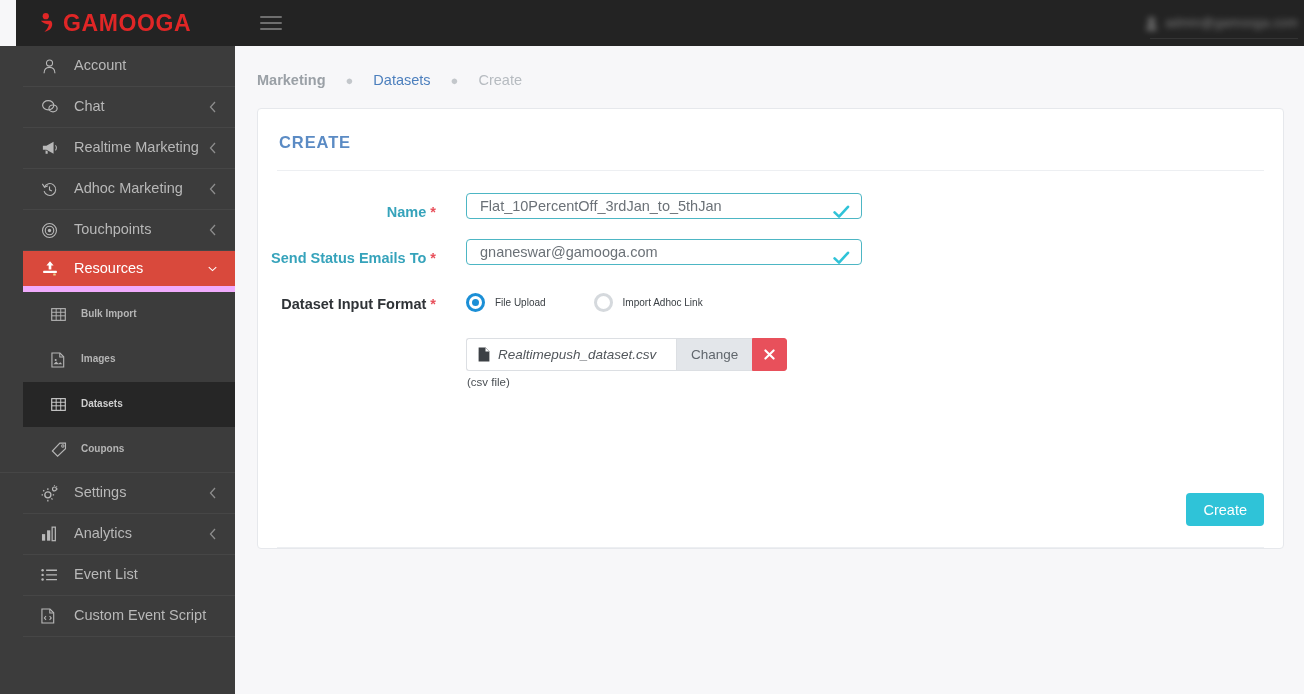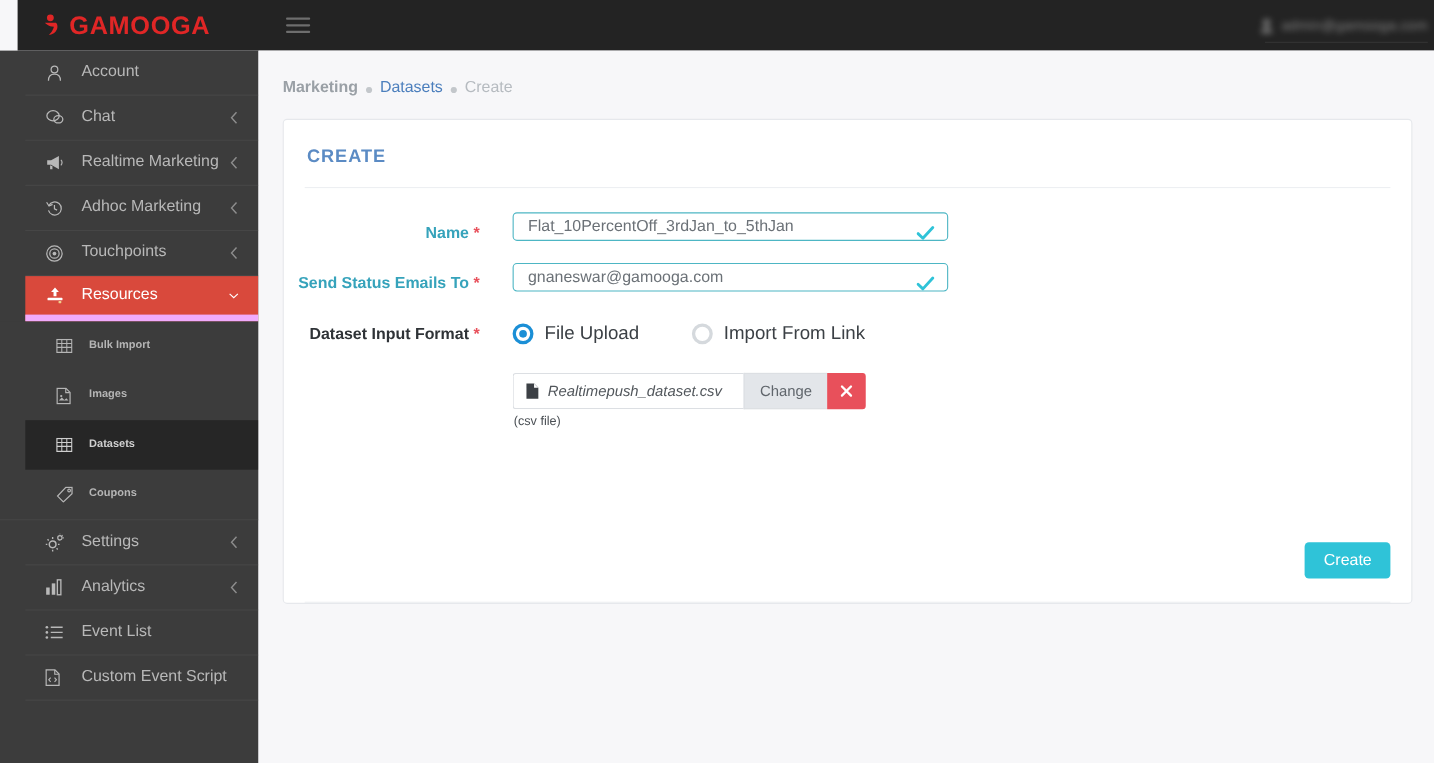--- a/index.html
+++ b/index.html
@@ -106,21 +106,21 @@
   
   .main {
     position: absolute; top: 46px; left: 235px;
     width: 1069px; height: 648px;
     background: #f7f7f9;
   }
   .breadcrumb {
     display: flex; align-items: center;
     padding: 26px 0 0 22px;
     font-size: 14.5px;
-    gap: 6px;
+    gap: 20px;
   }
   .bc-strong { color: #9aa0a6; font-weight: bold; }
   .bc-link { color: #4c7fbd; cursor: pointer; }
   .bc-plain { color: #b6bbc0; }
   .bc-dot { color: #c3c7cb; font-size: 13px; line-height: 1; }
 
   .card {
     position: absolute; top: 62px; left: 22px;
     width: 1027px; height: 441px;
     background: #ffffff;
@@ -174,21 +174,21 @@
   .radio-opt { display: flex; align-items: center; cursor: pointer; }
   .radio-opt + .radio-opt { margin-left: 48px; }
   .radio-dot {
     width: 19px; height: 19px; border-radius: 50%;
     border: 3px solid #1b8fd6; background: #fff;
     display: flex; align-items: center; justify-content: center;
     flex: 0 0 auto;
   }
   .radio-dot i { width: 7px; height: 7px; border-radius: 50%; background: #1b8fd6; display: block; }
   .radio-dot.off { border: 3px solid #d5d9dd; }
-  .radio-text { margin-left: 10px; font-size: 17px; color: #3b4045; }
+  .radio-text { margin-left: 10px; font-size: 10px; color: #3b4045; }
 
   .file-row { display: flex; align-items: stretch; margin-top: 26px; }
   .file-name-box {
     height: 33px; min-width: 210px;
     border: 1px solid #dcdfe3;
     border-right: none;
     border-radius: 3px 0 0 3px;
     background: #fff;
     display: flex; align-items: center;
     padding: 0 10px 0 11px;
@@ -505,21 +505,21 @@
         <div>
           <div class="radio-group">
             <div class="radio-opt">
               <span class="radio-dot">
                   <i></i>
                 </span>
               <span class="radio-text">File Upload</span>
             </div>
             <div class="radio-opt">
               <span class="radio-dot off"></span>
-              <span class="radio-text">Import From Link</span>
+              <span class="radio-text">Import Adhoc Link</span>
             </div>
           </div>
 
           <div class="file-row">
             <div class="file-name-box">
               <svg class="file-ico" viewBox="0 0 12 15">
                 <path d="M0.6 0.6 H7.6 L11.4 4.4 V14.4 H0.6 Z" fill="#3c4045"></path>
                 <path d="M7.5 0.7 V4.5 H11.3 Z" fill="#ffffff"></path>
               </svg>
               <span>Realtimepush_dataset.csv</span>

